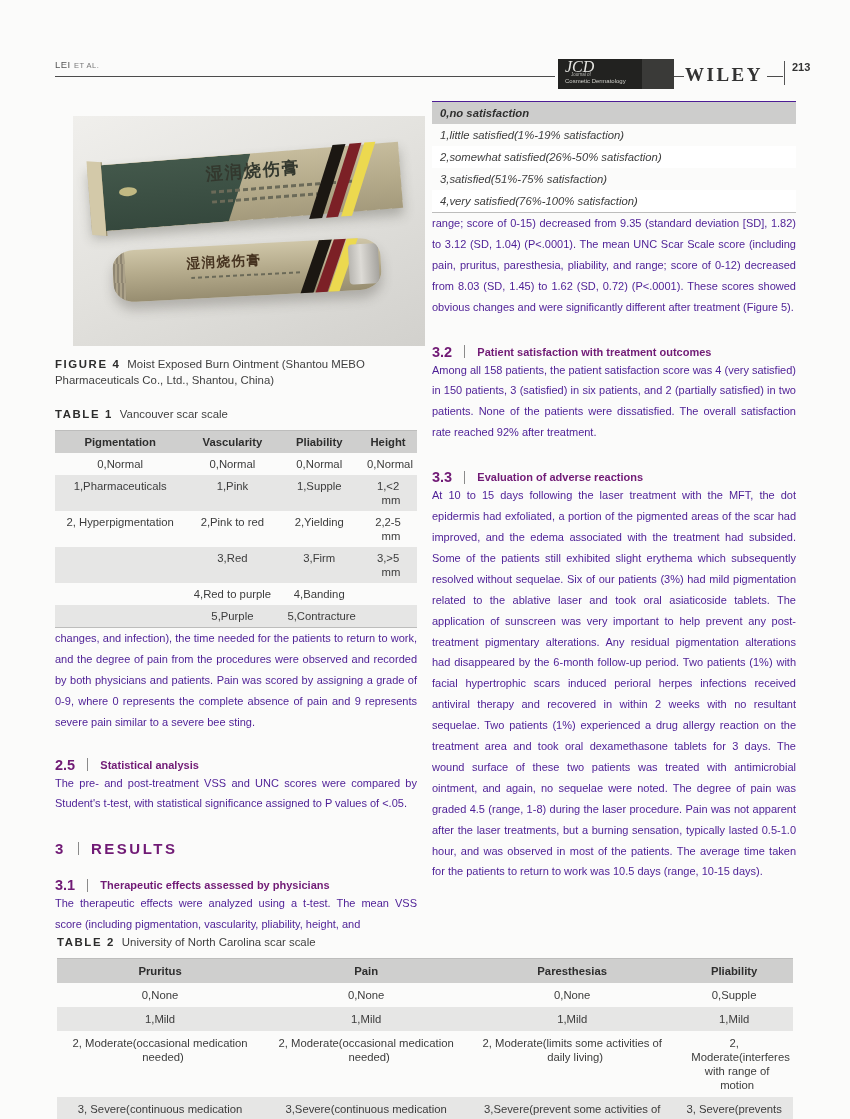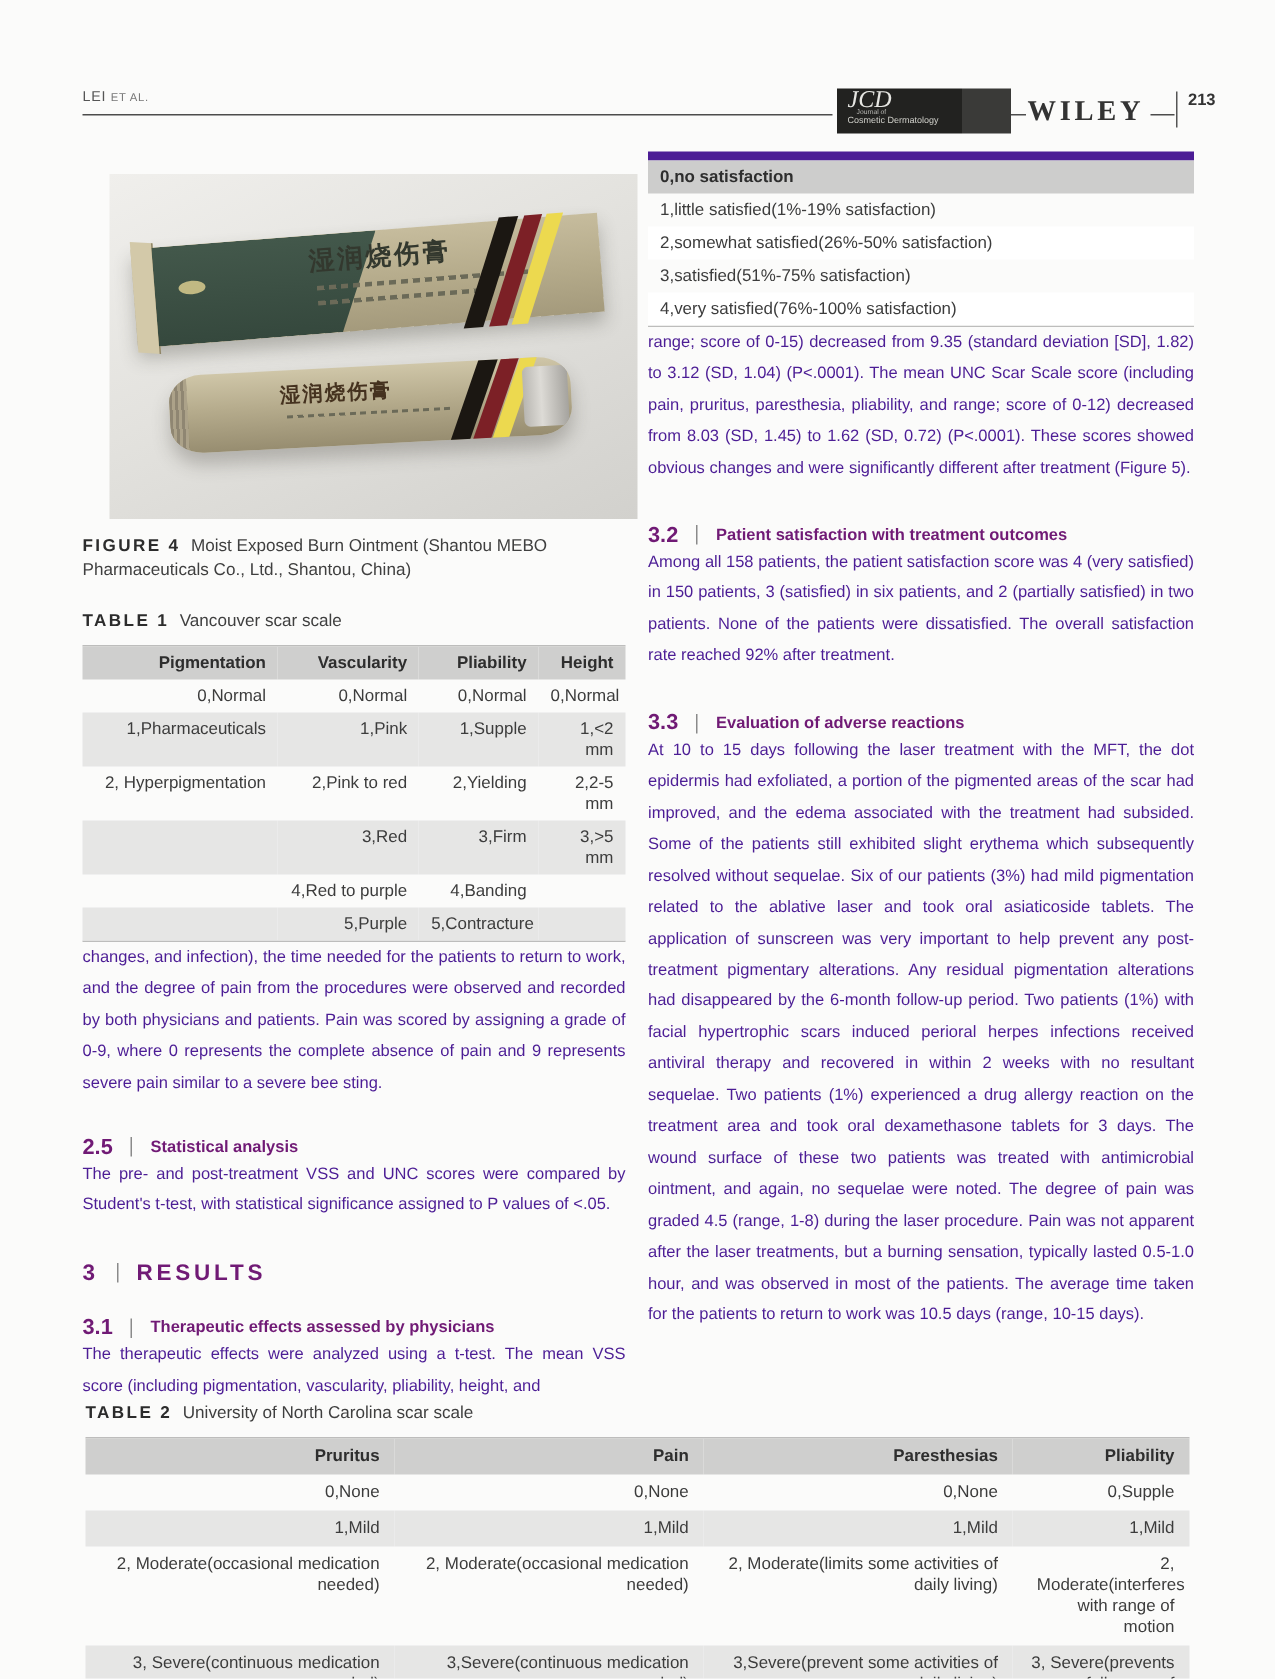--- a/index.html
+++ b/index.html
@@ -78,31 +78,31 @@
   .cap-label{font-weight:bold;letter-spacing:1.6px;color:#2c2c2c;margin-right:7px;}
   .sec-head{display:flex;align-items:center;margin:0;color:#701a75;font-weight:bold;}
   .sec-num{font-size:14.5px;}
   .sec-bar{width:1.2px;height:13px;background:#8a8a8a;margin:0 12px;align-self:center;}
   .sec-title{font-size:11px;}
   .sec-big .sec-num,.sec-big .sec-title{font-size:15px;letter-spacing:2.5px;}
 
   
   table{border-collapse:collapse;width:100%;table-layout:fixed;}
   th,td{font-size:11.3px;line-height:14px;padding:4px 8px 4px 14px;text-indent:-6px;
-    text-align:right;vertical-align:top;color:#3c3c3c;font-weight:normal;}
+    text-align:center;vertical-align:top;color:#3c3c3c;font-weight:normal;}
   thead th{background:#cfcfce;font-weight:bold;color:#2e2e2e;}
   tr.alt td{background:#e6e6e5;}
   .tbl-wrap{border-top:1px solid #bdbdbc;border-bottom:1px solid #bdbdbc;}
   .t1 col:nth-child(1){width:36%;} .t1 col:nth-child(2){width:26%;}
   .t1 col:nth-child(3){width:22%;} .t1 col:nth-child(4){width:16%;}
   .t2 col:nth-child(1){width:28%;} .t2 col:nth-child(2){width:28%;}
   .t2 col:nth-child(3){width:28%;} .t2 col:nth-child(4){width:16%;}
   .t2 th,.t2 td{padding:5px 10px 5px 16px;}
   
-  .t3{margin-top:8px;border-top:6px solid #4c1d95;border-bottom:1px solid #bdbdbc;}
+  .t3{margin-top:8px;border-top:1px solid #4c1d95;border-bottom:1px solid #bdbdbc;font-style:italic;}
   .t3-row{font-size:11.3px;line-height:14px;padding:4px 8px;color:#3c3c3c;}
   .t3-head{background:#cdcdcc;font-weight:bold;color:#2e2e2e;}
   .t3-row:nth-child(odd):not(.t3-head){background:#ffffff;}
   .t3-row:nth-child(3),.t3-row:nth-child(5){background:#e6e6e5;}
 
   
   .table2-block{position:absolute;left:57px;top:903px;width:736px;}
 
   .bottom-bar{position:absolute;left:558px;top:1109px;width:292px;height:9px;
     background:linear-gradient(90deg,#e2e2e1 0 18%,#d8d8d7 18% 30%,#e4e4e3 30% 44%,#d6d6d5 44% 72%,#e3e3e2 72% 78%,#d7d7d6 78% 100%);}

